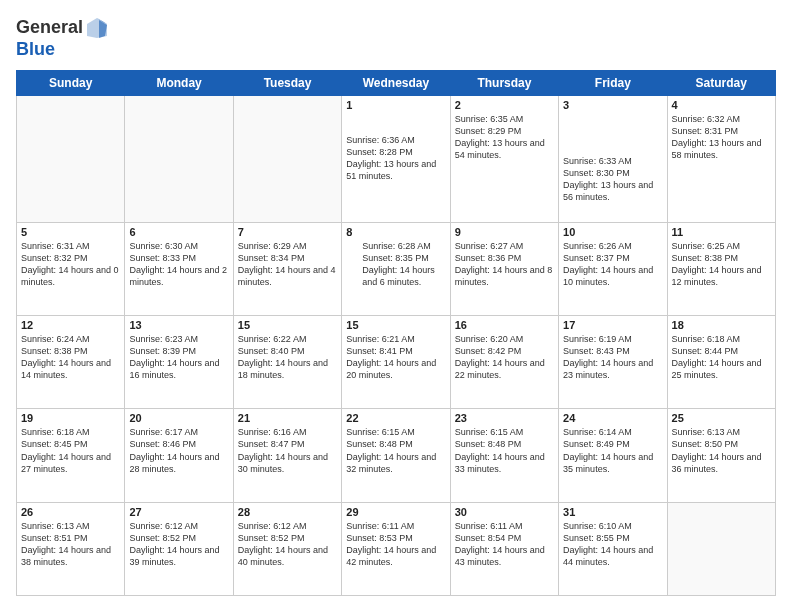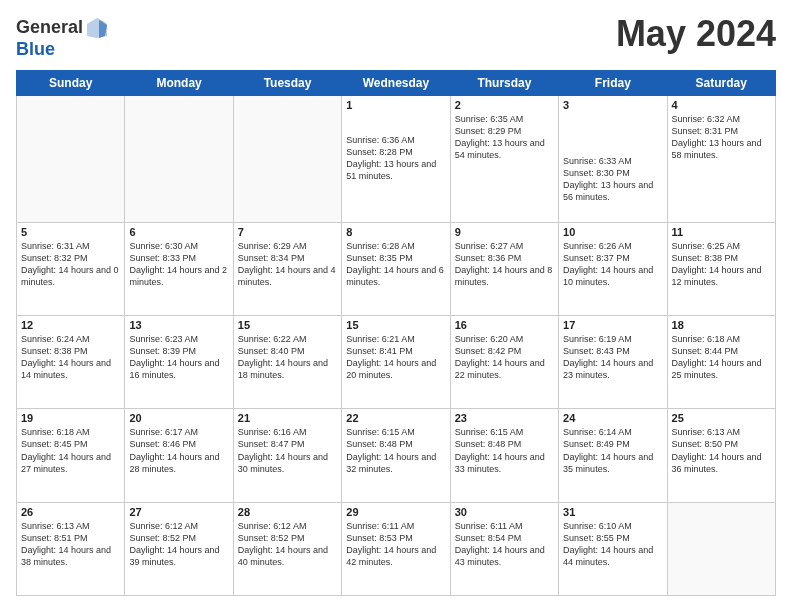--- a/index.html
+++ b/index.html
@@ -107,21 +107,20 @@
           <svg class="logo-icon" viewBox="0 0 24 24">
             <path d="M12 2 L22 8 L22 20 L12 22 L2 20 L2 8 Z" fill="#1a5fb4" opacity="0.3"></path>
             <path d="M14 4 L22 9 L20 20 L14 22" fill="#1a5fb4" opacity="0.6"></path>
             <path d="M12 2 L22 8 L18 6 Z" fill="#1a5fb4"></path>
           </svg>
         </div>
         <span class="logo-text logo-blue">Blue</span>
       </div>
     </div>
     <div class="title-block">
-      <div class="month-title">May 2024</div>
     </div>
   </div>
 
   <table class="calendar">
     <thead>
       <tr>
         <th>Sunday</th>
         <th>Monday</th>
         <th>Tuesday</th>
         <th>Wednesday</th>
@@ -174,21 +173,21 @@
 Daylight: 14 hours and 2 minutes.</div>
           </td>
           <td>
             <div class="day-num">7</div>
             <div class="cell-text" style="white-space: pre-line;">Sunrise: 6:29 AM
 Sunset: 8:34 PM
 Daylight: 14 hours and 4 minutes.</div>
           </td>
           <td>
             <div class="day-num">8</div>
-            <div class="cell-text" style="white-space: pre-line;">Sunrise: 6:28 AM
+            <div class="cell-text" style="white-space: pre-line; margin-left: 16px;">Sunrise: 6:28 AM
 Sunset: 8:35 PM
 Daylight: 14 hours and 6 minutes.</div>
           </td>
           <td>
             <div class="day-num">9</div>
             <div class="cell-text" style="white-space: pre-line;">Sunrise: 6:27 AM
 Sunset: 8:36 PM
 Daylight: 14 hours and 8 minutes.</div>
           </td>
           <td>

